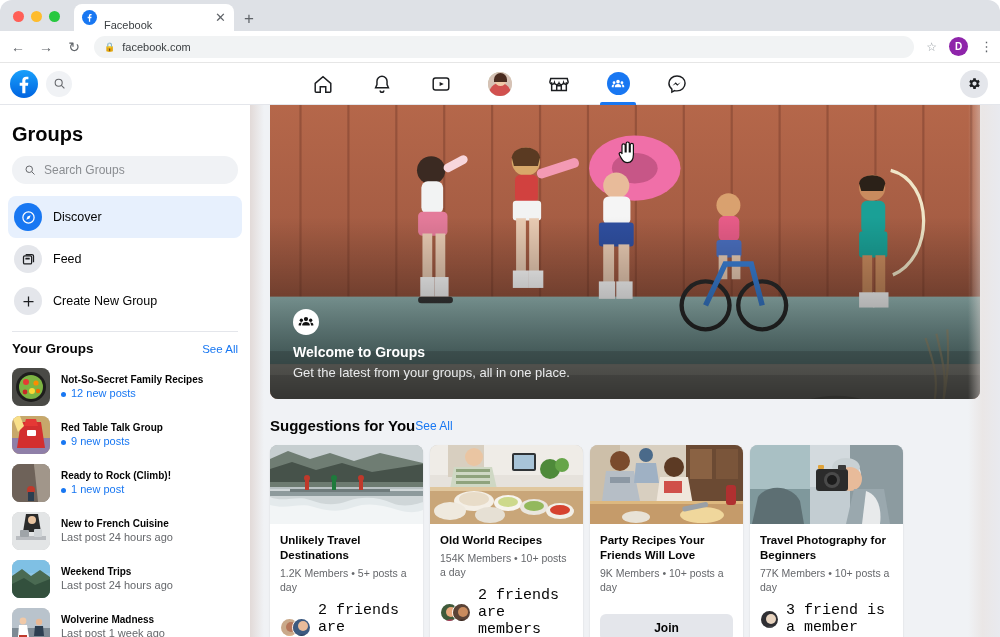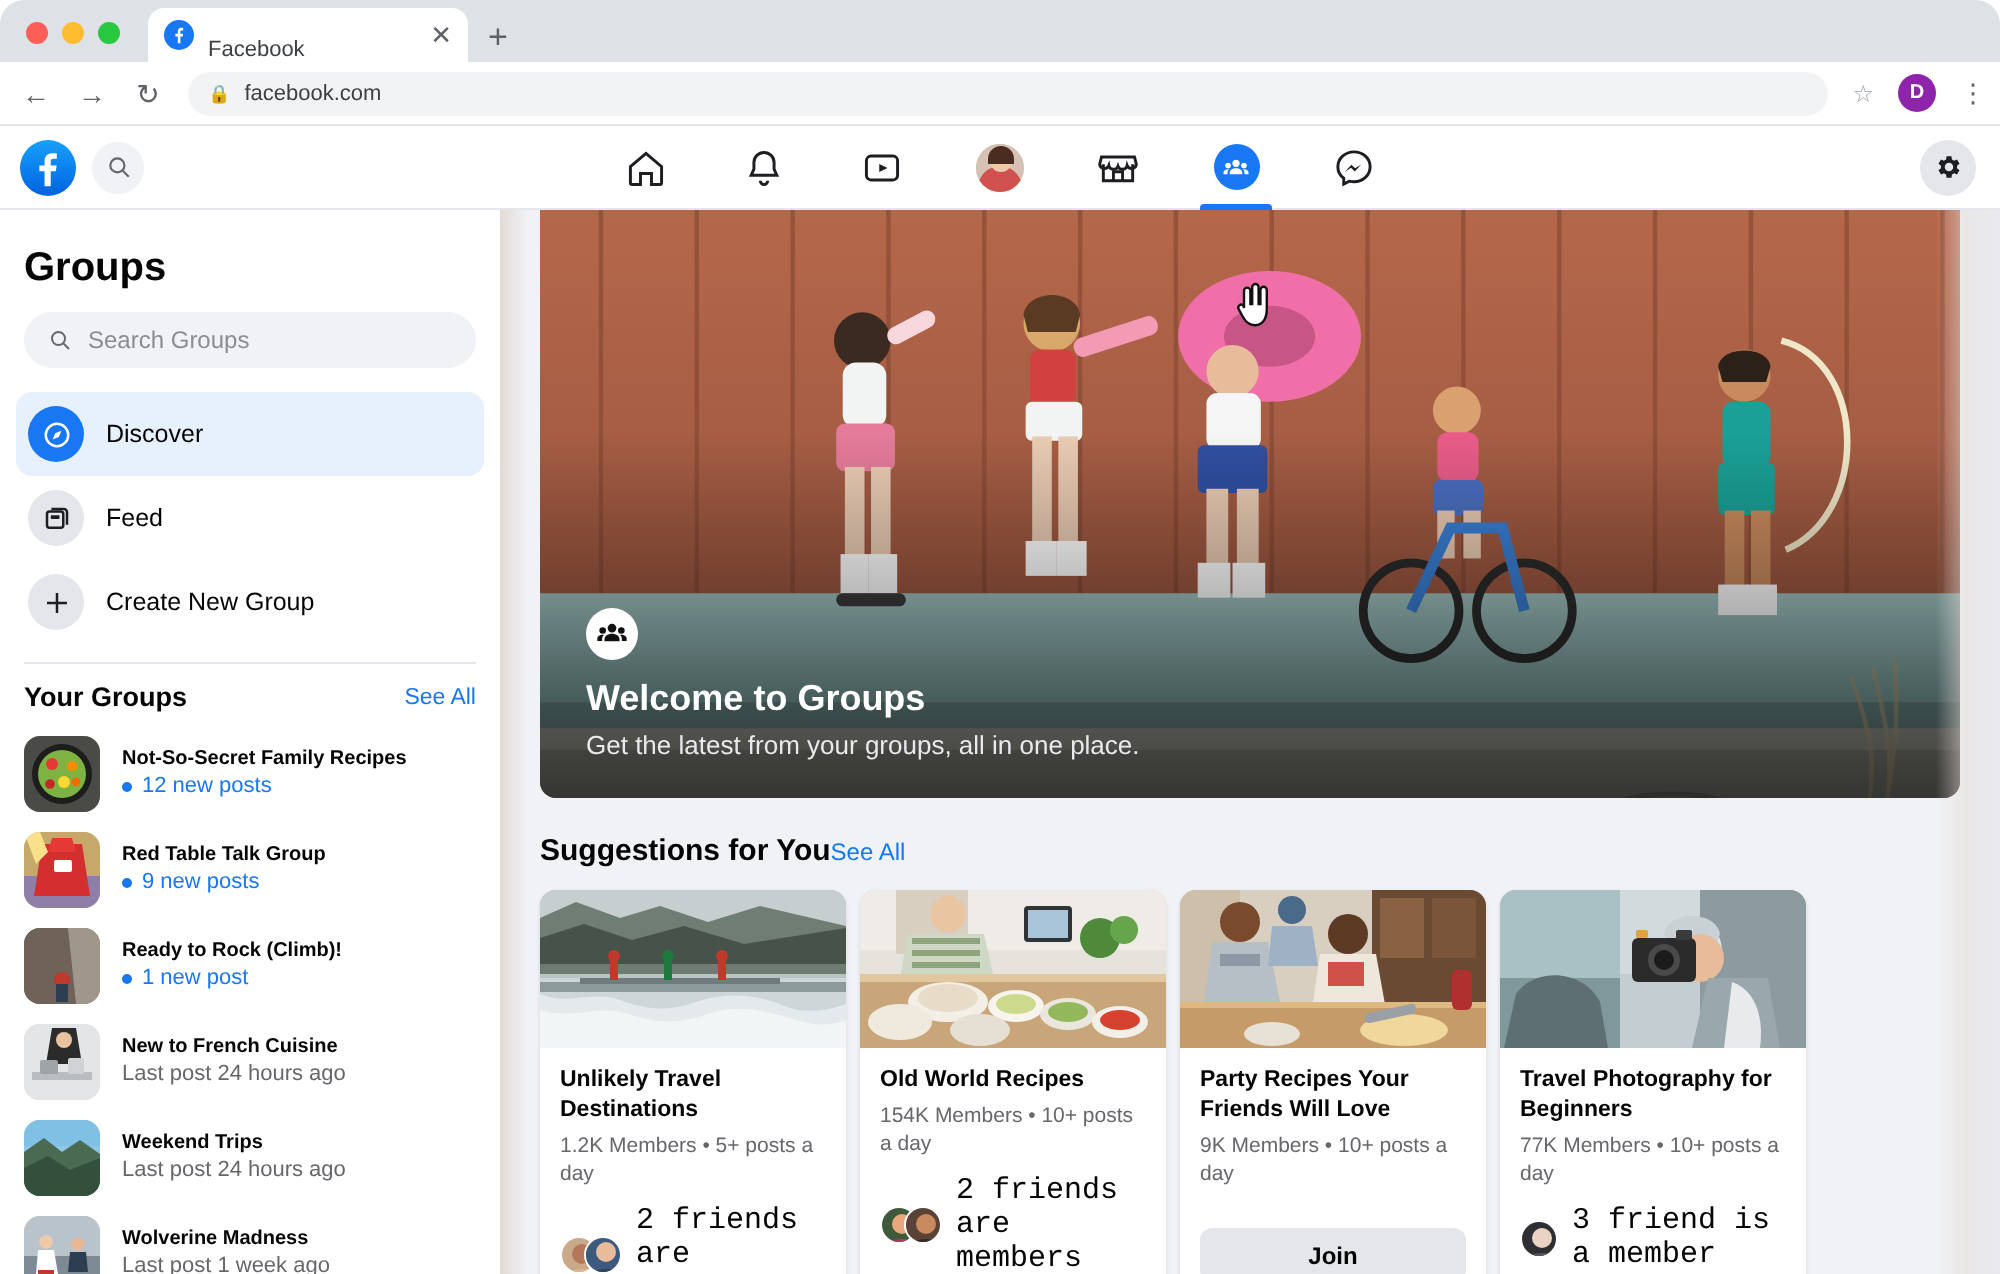--- a/index.html
+++ b/index.html
@@ -303,21 +303,21 @@
   }
   .hero-content {
     position: absolute; left: 23px; bottom: 19px; right: 20px;
   }
   .hero-badge {
     width: 26px; height: 26px; border-radius: 50%;
     background: #fff; display: flex; align-items: center; justify-content: center;
     margin-bottom: 9px;
   }
   .hero-badge svg { width: 16px; height: 16px; fill: #111; }
-  .hero-title { font-size: 18px; font-weight: bold; color: #fff; line-height: 1.15; }
+  .hero-title { font-size: 14px; font-weight: bold; color: #fff; line-height: 1.15; }
   .hero-sub { font-size: 13px; color: #e9eaec; margin-top: 5px; }
 
   .sugg-head {
     display: flex; align-items: center; 
     padding: 18px 0 11px 0;
   }
   .sugg-title { font-size: 15px; font-weight: bold; color: #050505; }
   .sugg-all { font-size: 12px; color: #1877f2; cursor: pointer; }
 
   .cards { display: flex; gap: 7px; }

